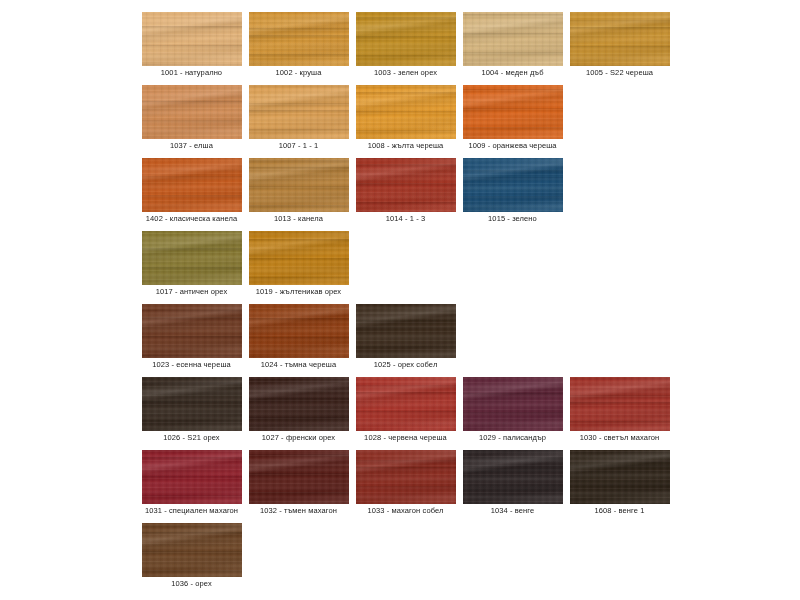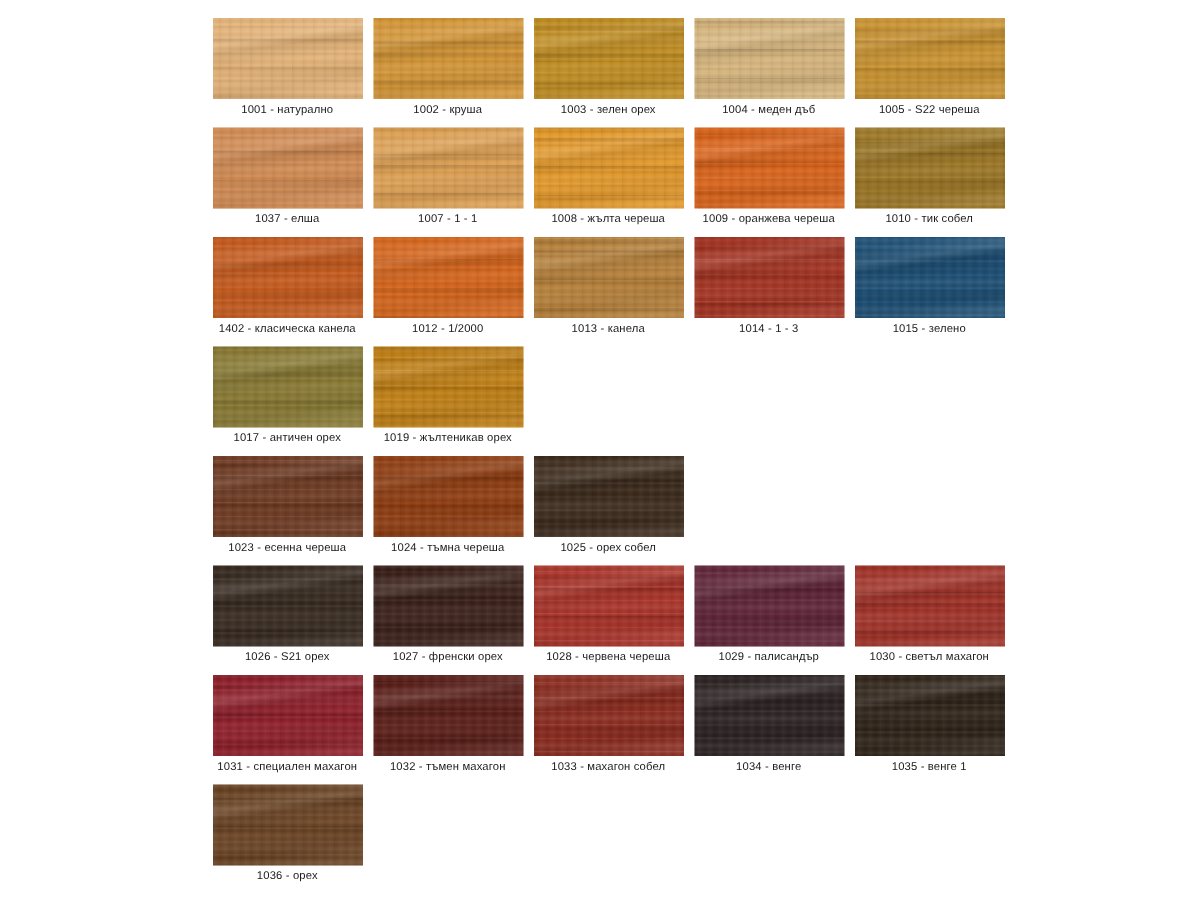--- a/index.html
+++ b/index.html
@@ -176,41 +176,29 @@
             <div class="grain" style="background-position: 0px 6px, 0px 12px, 6px 0px;"></div>
           </div>
           <div class="swatch-label">1008 - жълта череша</div>
         </div>
         <div class="swatch-cell">
           <div class="swatch-chip" style="background-color: rgb(217, 99, 26);">
             <div class="grain" style="background-position: 0px 20px, 0px 9px, 6px 0px;"></div>
           </div>
           <div class="swatch-label">1009 - оранжева череша</div>
         </div>
-        <div class="swatch-cell">
-          <div class="swatch-chip" style="background-color: rgb(154, 117, 36);">
-            <div class="grain" style="background-position: 0px 11px, 0px 22px, 4px 0px;"></div>
-          </div>
-          <div class="swatch-label">1010 - тик собел</div>
-        </div>
       </div>
       <div class="swatch-row">
         <div class="swatch-cell">
           <div class="swatch-chip" style="background-color: rgb(196, 89, 28);">
             <div class="grain" style="background-position: 0px 2px, 0px 4px, 2px 0px;"></div>
           </div>
           <div class="swatch-label">1402 - класическа канела</div>
         </div>
         <div class="swatch-cell">
-          <div class="swatch-chip" style="background-color: rgb(212, 100, 27);">
-            <div class="grain" style="background-position: 0px 16px, 0px 1px, 2px 0px;"></div>
-          </div>
-          <div class="swatch-label">1012 - 1/2000</div>
-        </div>
-        <div class="swatch-cell">
           <div class="swatch-chip" style="background-color: rgb(181, 128, 58);">
             <div class="grain" style="background-position: 0px 7px, 0px 14px, 0px 0px;"></div>
           </div>
           <div class="swatch-label">1013 - канела</div>
         </div>
         <div class="swatch-cell">
           <div class="swatch-chip" style="background-color: rgb(163, 51, 34);">
             <div class="grain" style="background-position: 0px 21px, 0px 11px, 0px 0px;"></div>
           </div>
           <div class="swatch-label">1014 - 1 - 3</div>
@@ -310,21 +298,21 @@
         <div class="swatch-cell">
           <div class="swatch-chip" style="background-color: rgb(43, 34, 34);">
             <div class="grain" style="background-position: 0px 2px, 0px 4px, 2px 0px;"></div>
           </div>
           <div class="swatch-label">1034 - венге</div>
         </div>
         <div class="swatch-cell">
           <div class="swatch-chip" style="background-color: rgb(46, 35, 24);">
             <div class="grain" style="background-position: 0px 16px, 0px 1px, 2px 0px;"></div>
           </div>
-          <div class="swatch-label">1035 - венге 1</div>
+          <div class="swatch-label">1608 - венге 1</div>
         </div>
       </div>
       <div class="swatch-row">
         <div class="swatch-cell">
           <div class="swatch-chip" style="background-color: rgb(107, 68, 36);">
             <div class="grain" style="background-position: 0px 7px, 0px 14px, 0px 0px;"></div>
           </div>
           <div class="swatch-label">1036 - орех</div>
         </div>
         <div class="swatch-cell empty"></div>

